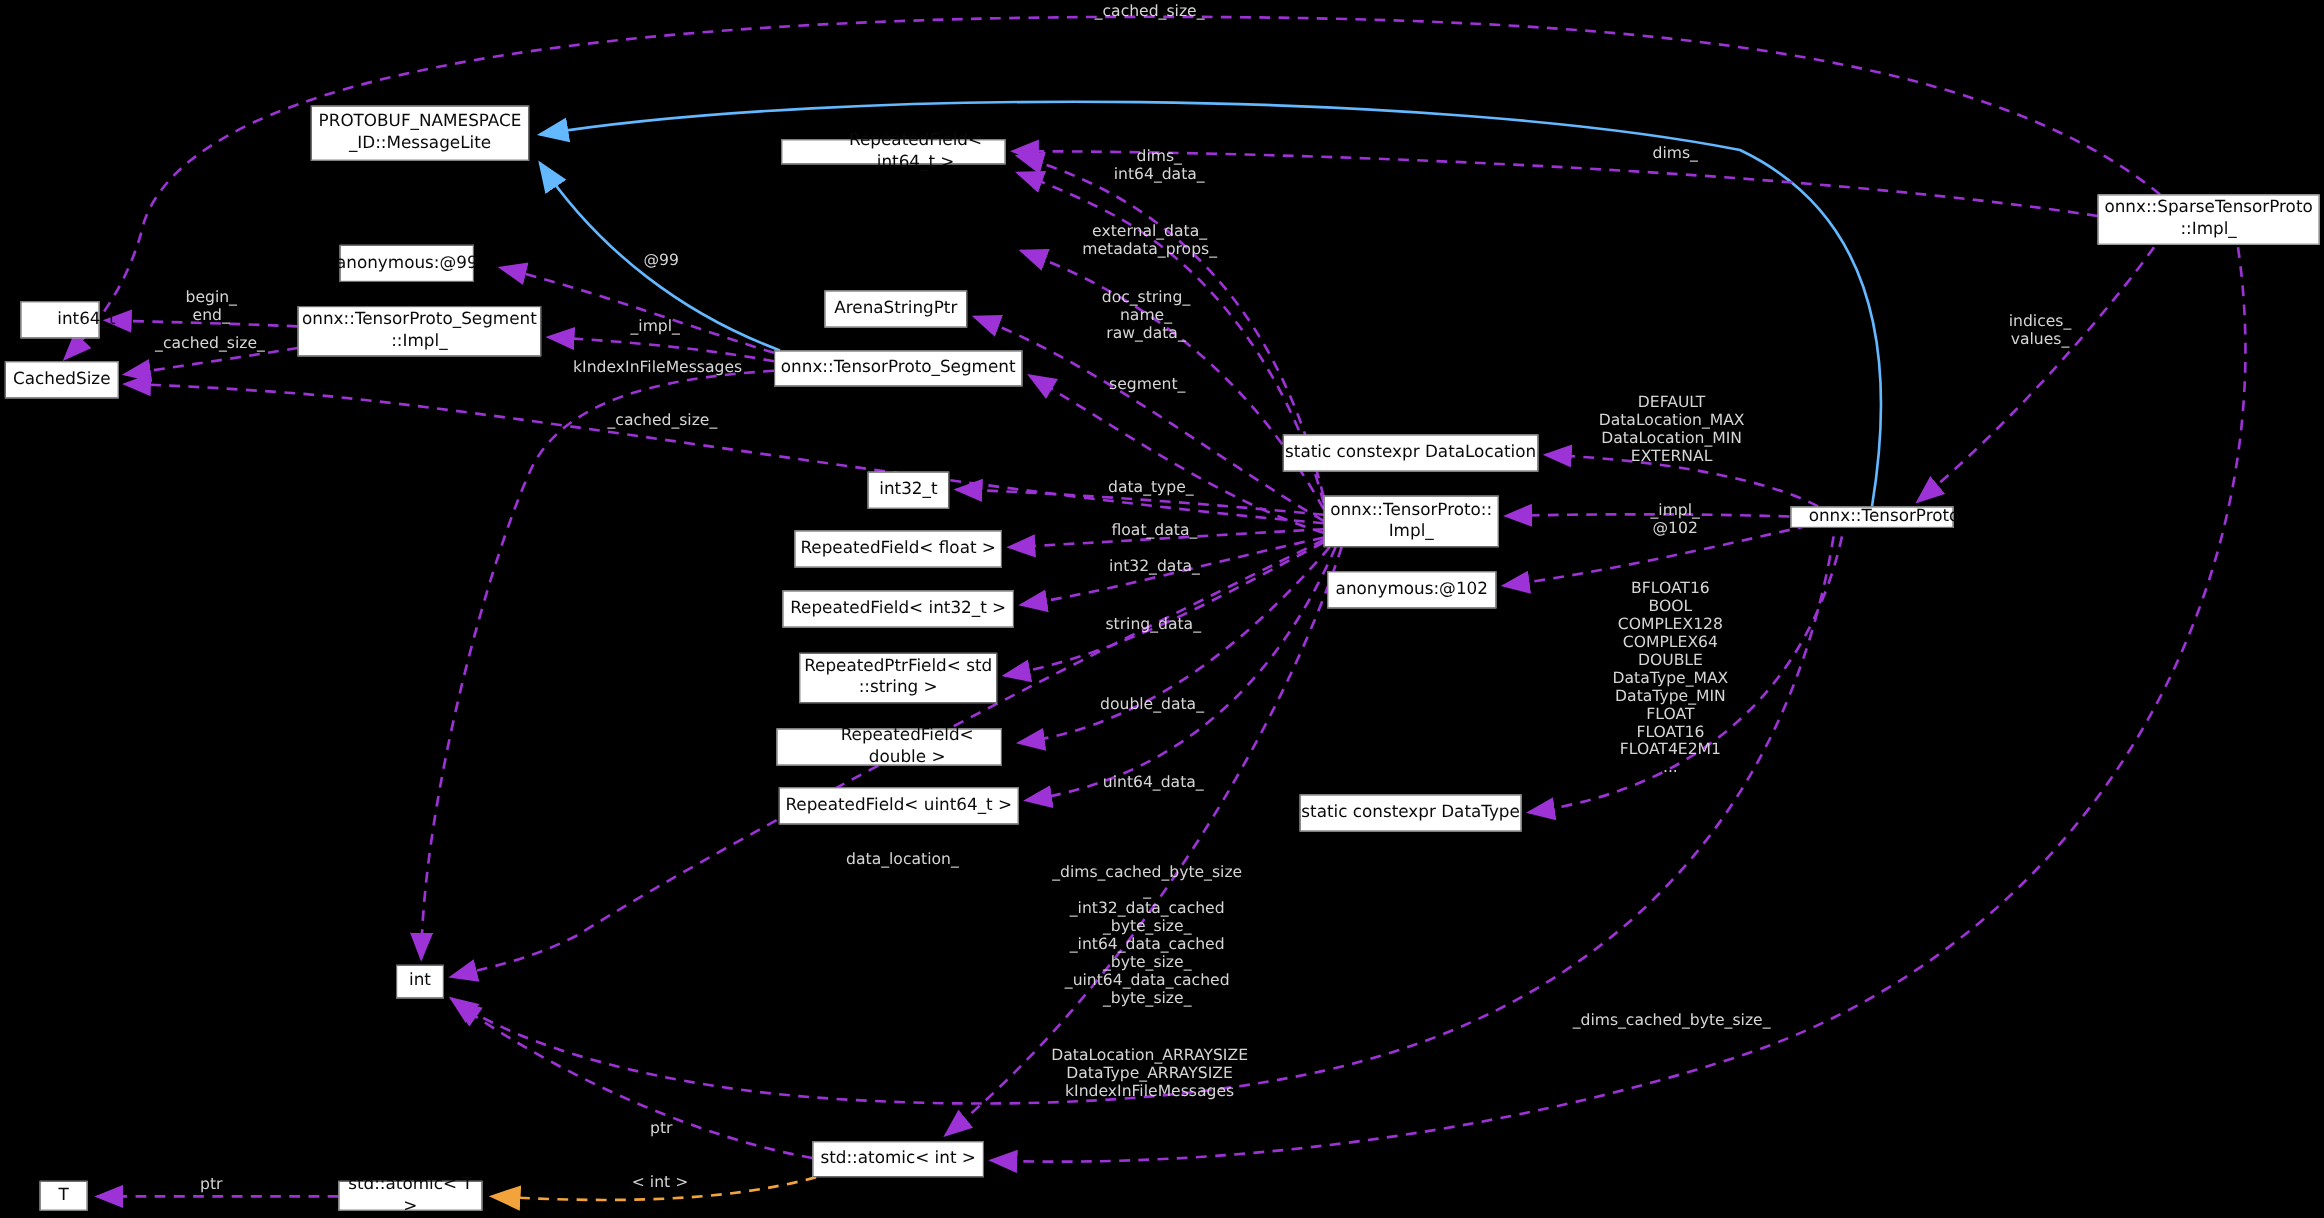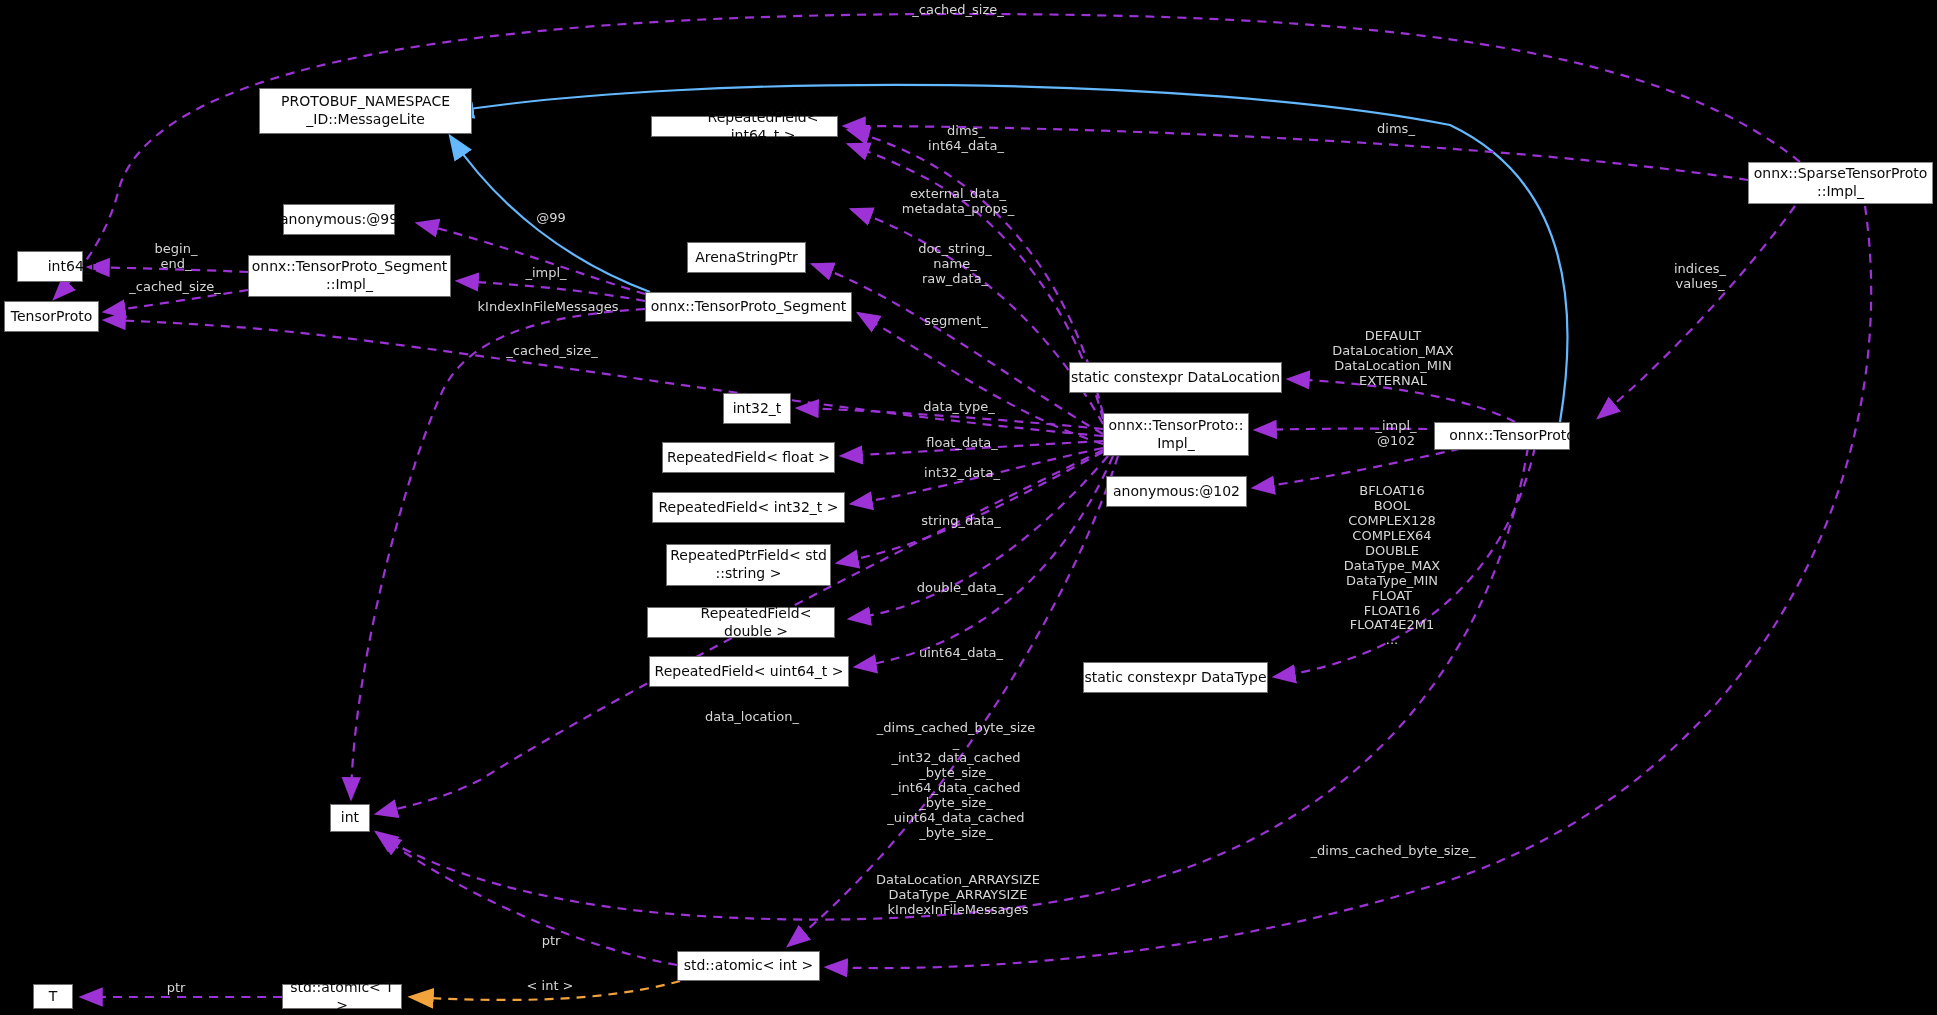--- a/index.html
+++ b/index.html
@@ -65,43 +65,43 @@
     <path class="edge pe" d="M 1108,456 C 1040,535 955,605 849,619" marker-end="url(#ap)"></path>
     <path class="edge pe" d="M 1113,456 C 1065,565 985,648 855,667" marker-end="url(#ap)"></path>
     <path class="edge pe" d="M 1103,450 C 920,540 640,680 480,780 C 440,800 412,805 376,814" marker-end="url(#ap)"></path>
     <path class="edge pe" d="M 1118,456 C 1065,620 930,830 788,946" marker-end="url(#ap)"></path>
     <path class="edge pe" d="M 677,965 C 590,950 470,900 379,835" marker-end="url(#ap)"></path>
     <path class="edge pe" d="M 282,997 C 230,997 130,997 81,997" marker-end="url(#ap)"></path>
 
     <path class="edge oe" d="M 680,981 C 600,1003 500,1002 410,997" marker-end="url(#ao)"></path>
   </svg>
 
-  <div class="node" style="left:259px;top:88px;width:213px;height:46px;">PROTOBUF_NAMESPACE
+  <div class="node" style="left:259px;top:88px;width:182px;height:46px;">PROTOBUF_NAMESPACE
 _ID::MessageLite</div>
   <div class="node" style="left:651px;top:116px;width:187px;height:21px;padding-left:37px;">RepeatedField&lt; int64_t &gt;</div>
   <div class="node" style="left:687px;top:242px;width:119px;height:31px;">ArenaStringPtr</div>
   <div class="node" style="left:283px;top:204px;width:112px;height:31px;">anonymous:@99</div>
   <div class="node" style="left:248px;top:255px;width:203px;height:42px;">onnx::TensorProto_Segment
 ::Impl_</div>
   <div class="node" style="left:17px;top:251px;width:66px;height:31px;padding-left:44px;">int64_t</div>
-  <div class="node" style="left:4px;top:301px;width:95px;height:31px;">TensorProto</div>
+  <div class="node" style="left:4px;top:301px;width:95px;height:31px;">CachedSize</div>
   <div class="node" style="left:645px;top:292px;width:207px;height:30px;">onnx::TensorProto_Segment</div>
   <div class="node" style="left:1069px;top:362px;width:213px;height:31px;">static constexpr DataLocation</div>
   <div class="node" style="left:723px;top:393px;width:68px;height:31px;">int32_t</div>
   <div class="node" style="left:1103px;top:413px;width:146px;height:43px;">onnx::TensorProto::
 Impl_</div>
   <div class="node" style="left:662px;top:442px;width:173px;height:31px;">RepeatedField&lt; float &gt;</div>
   <div class="node" style="left:652px;top:492px;width:193px;height:31px;">RepeatedField&lt; int32_t &gt;</div>
   <div class="node" style="left:1106px;top:476px;width:141px;height:31px;">anonymous:@102</div>
   <div class="node" style="left:666px;top:544px;width:165px;height:42px;">RepeatedPtrField&lt; std
 ::string &gt;</div>
   <div class="node" style="left:647px;top:607px;width:188px;height:31px;padding-left:30px;">RepeatedField&lt; double &gt;</div>
   <div class="node" style="left:649px;top:656px;width:200px;height:31px;text-align:center;">RepeatedField&lt; uint64_t &gt;</div>
   <div class="node" style="left:1083px;top:662px;width:185px;height:31px;">static constexpr DataType</div>
-  <div class="node" style="left:1434px;top:422px;width:136px;height:28px;padding-left:20px;">onnx::TensorProto</div>
+  <div class="node" style="left:1492px;top:422px;width:136px;height:18px;padding-left:20px;">onnx::TensorProto</div>
   <div class="node hl" style="left:1748px;top:162px;width:185px;height:42px;">onnx::SparseTensorProto
 ::Impl_</div>
   <div class="node" style="left:330px;top:804px;width:40px;height:28px;">int</div>
   <div class="node" style="left:677px;top:951px;width:143px;height:30px;">std::atomic&lt; int &gt;</div>
   <div class="node" style="left:282px;top:984px;width:120px;height:25px;">std::atomic&lt; T &gt;</div>
   <div class="node" style="left:33px;top:984px;width:40px;height:25px;">T</div>
 
   <div class="elabel" style="left:958px;top:3px;">_cached_size_</div>
   <div class="elabel" style="left:1396px;top:122px;">dims_</div>
   <div class="elabel" style="left:966px;top:124px;">dims_

